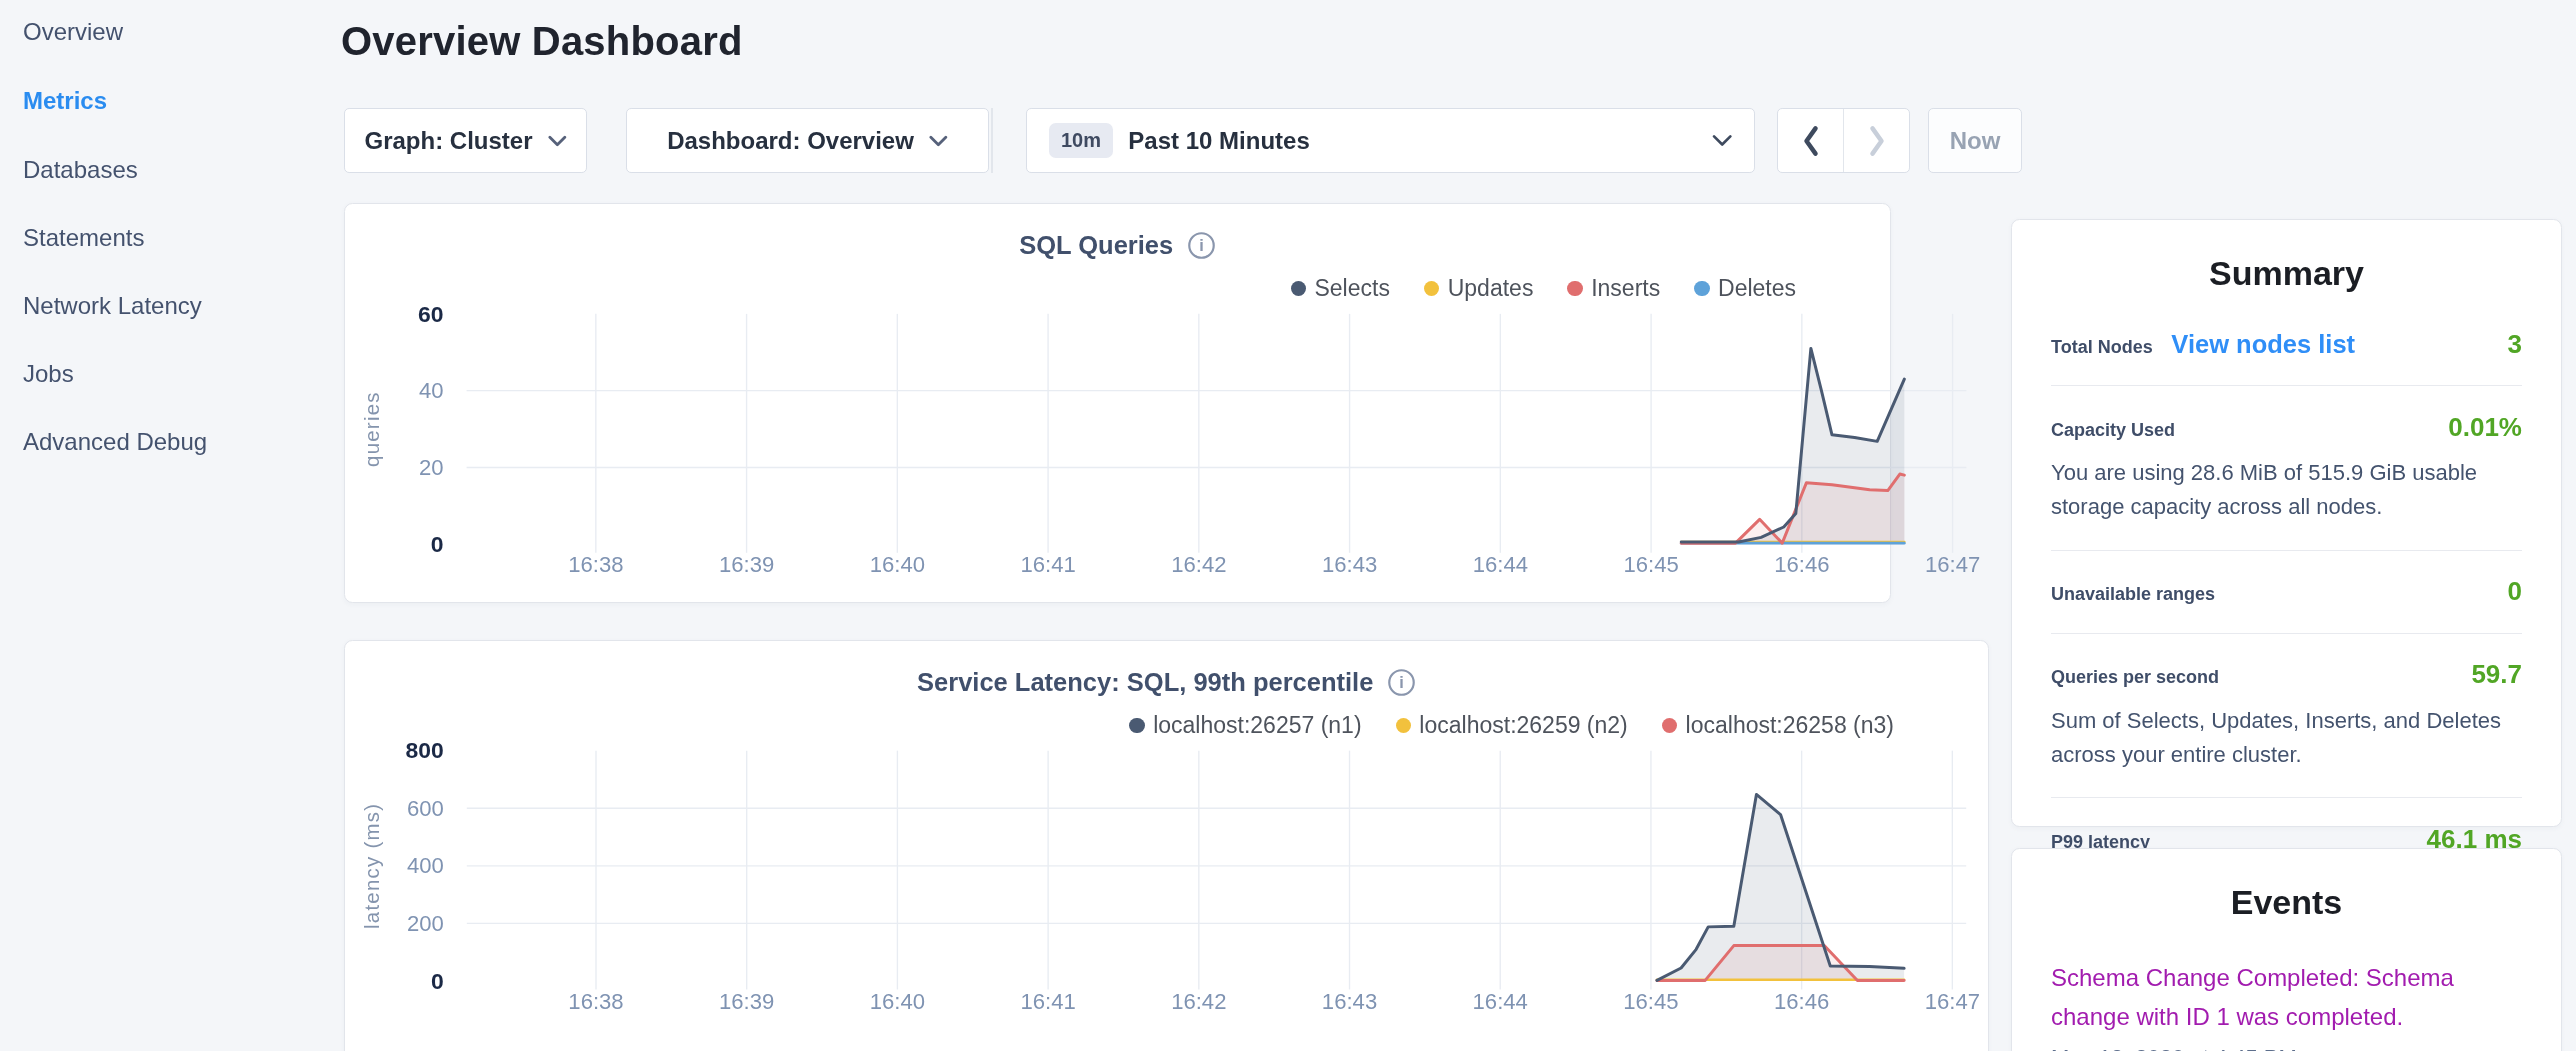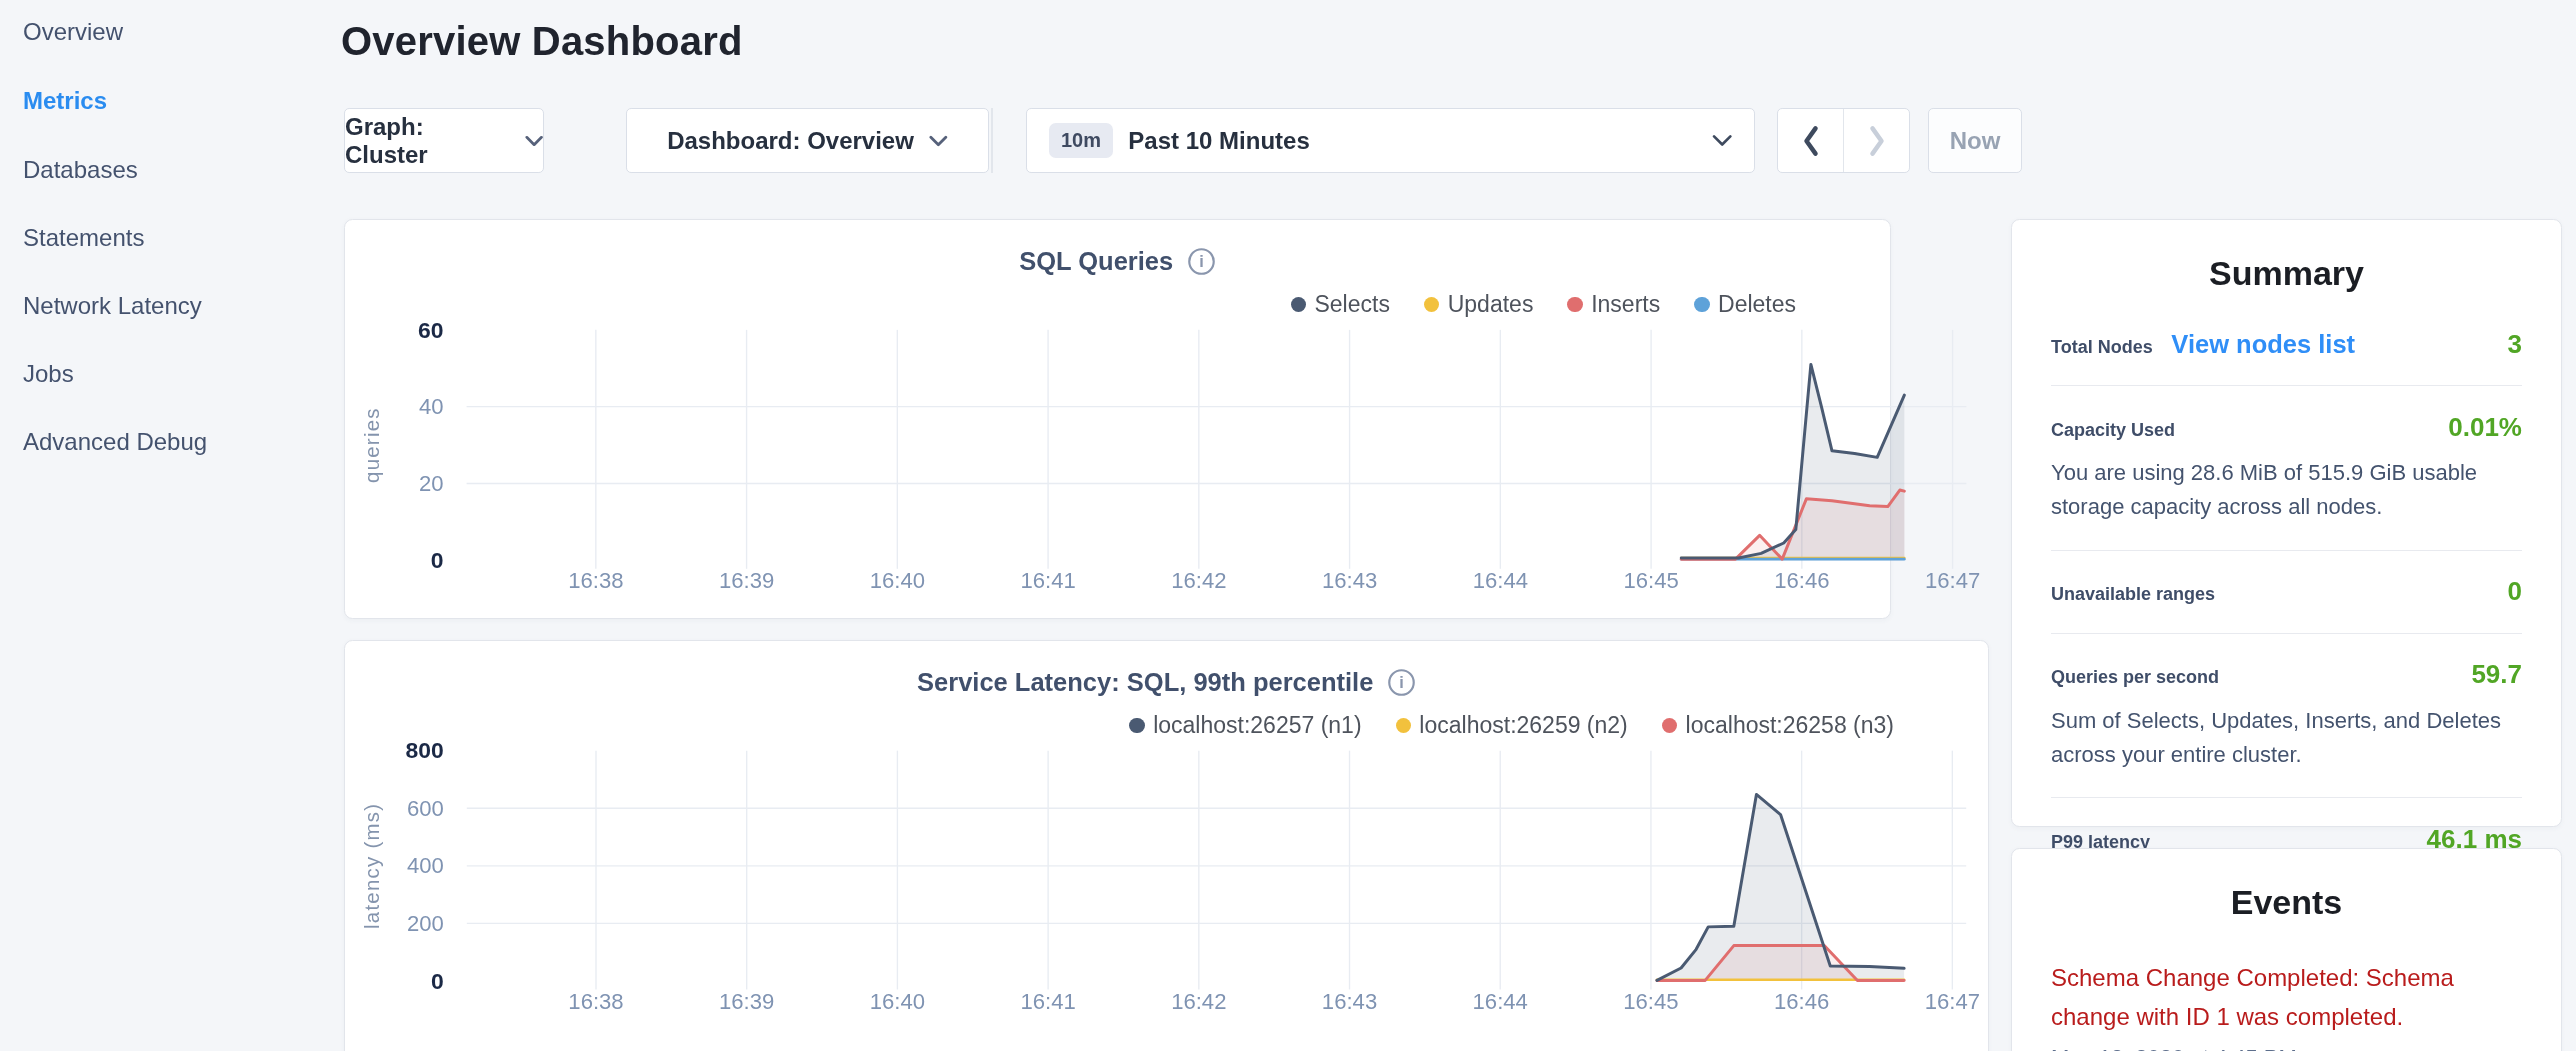--- a/index.html
+++ b/index.html
@@ -22,40 +22,40 @@
     position:absolute;left:341px;top:18.7px;margin:0;
     font-size:40px;font-weight:700;color:#20242e;letter-spacing:0.2px;
   }
   
   .controls{position:absolute;left:344px;top:108px;height:65px;width:1786px;}
   .ctl-box{
     position:absolute;top:0;height:65px;background:#fff;border:1.7px solid #dadfe8;
     border-radius:5.1px;box-sizing:border-box;display:flex;align-items:center;justify-content:center;
     font-size:24px;font-weight:700;color:#27303f;cursor:pointer;gap:15.3px;
   }
-  .ctl-graph{left:0;width:200px;}
+  .ctl-graph{left:0;width:243px;}
   .ctl-dash{left:282px;width:363px;}
   .ctl-divider{position:absolute;left:647px;top:0;width:1.7px;height:65px;background:#e2e6ec;}
   .ctl-time{left:682px;width:729px;justify-content:flex-start;padding:0 22px;box-sizing:border-box;}
   .time-badge{
     background:#e7eaf2;border-radius:6.8px;padding:6px 12px;
     font-size:20px;font-weight:700;color:#3f4a61;
   }
   .time-label{flex:1;text-align:left;}
   .ctl-arrows{position:absolute;left:1433px;top:0;width:133px;height:65px;background:#fff;
     border:1.7px solid #dadfe8;border-radius:5.1px;box-sizing:border-box;display:flex;}
   .arrow-btn{width:50%;display:flex;align-items:center;justify-content:center;cursor:pointer;}
   .arrow-btn.prev{border-right:1.7px solid #e2e6ec;}
   .ctl-now{left:1584px;width:94px;background:#fcfdfe;color:#98a3b3;cursor:default;}
   
   .card{
     position:absolute;background:#fff;border:1.7px solid #e2e5eb;border-radius:8.5px;
     box-shadow:0 1.7px 5.1px rgba(60,70,90,.04);box-sizing:border-box;
   }
-  .card-chart1{left:344px;top:219px;width:1547px;height:400px;}
+  .card-chart1{left:344px;top:203px;width:1547px;height:400px;}
   .card-chart2{left:344px;top:640px;width:1645px;height:595px;}
   .card-summary{left:2011px;top:219px;width:551px;height:608px;}
   .card-events{left:2011px;top:848px;width:551px;height:357px;}
   
   .chart-title-row{
     position:absolute;top:27px;left:0;right:0;display:flex;justify-content:center;
     align-items:center;gap:13.6px;
   }
   .chart-title{font-size:25.5px;font-weight:700;color:#41506c;margin:0;}
   .legend{
@@ -72,21 +72,21 @@
   .panel-title{margin:0;padding-top:34px;text-align:center;font-size:34px;font-weight:700;color:#1b1e24;}
   .sum-body{padding:10.2px 39px 0 39px;}
   .srow{padding:25.5px 0;border-bottom:1.7px solid #e8eaef;}
   .srow:last-child{border-bottom:none;}
   .srow-top{display:flex;align-items:baseline;}
   .srow-label{font-size:18px;font-weight:700;color:#3f4d68;}
   .srow-link{font-size:25.5px;font-weight:700;color:var(--link-blue);margin-left:18.7px;cursor:pointer;}
   .srow-value{margin-left:auto;font-size:26px;font-weight:700;color:var(--green);}
   .srow-desc{margin:13.6px 0 0 0;font-size:22px;line-height:34px;color:#44536e;font-weight:400;}
   .events-body{padding:0 39px;}
-  .event-msg{margin:36px 0 0 0;font-size:24px;line-height:39px;color:#b91c1c;}
+  .event-msg{margin:36px 0 0 0;font-size:24px;line-height:39px;color:#a21caf;}
   .event-time{margin:8.5px 0 0 0;font-size:22px;color:#5d6e8c;}
 </style>
 </head>
 <body>
 
 <nav class="sidebar">
   <div class="nav-item" style="top:12px">Overview</div>
   <div class="nav-item active" style="top:81px">Metrics</div>
   <div class="nav-item" style="top:150px">Databases</div>
   <div class="nav-item" style="top:218px">Statements</div>

